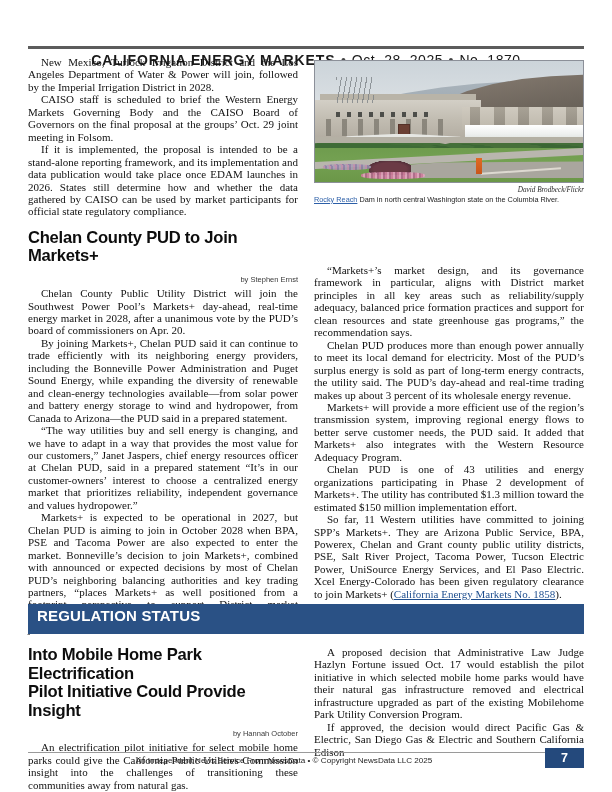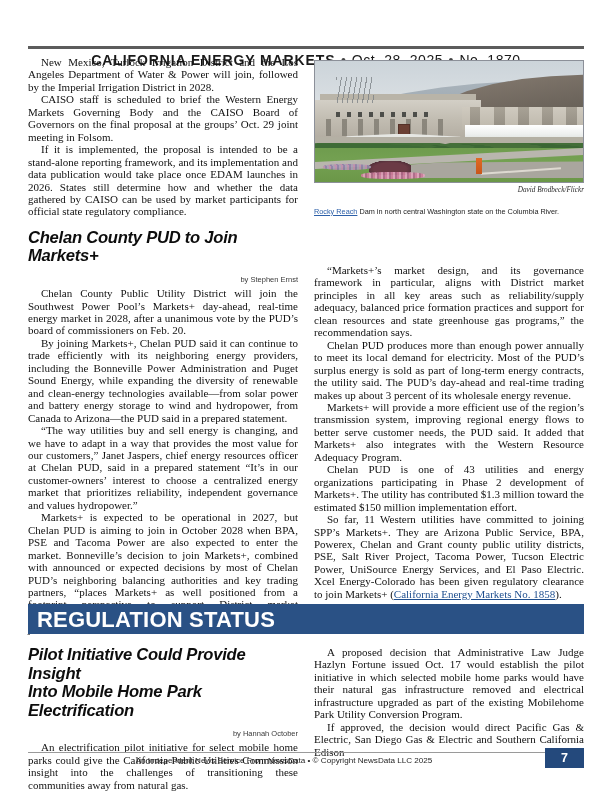--- a/index.html
+++ b/index.html
@@ -62,21 +62,20 @@
 
   
   h2.headline {
     font-family: "Liberation Sans", sans-serif;
     font-weight: bold;
     font-size: 16.6px;
     line-height: 18.6px;
     letter-spacing: -0.25px;
     color: #0d0d0d;
     text-align: left;
-    font-style: italic;
   }
   .byline {
     font-family: "Liberation Sans", sans-serif;
     font-size: 7.5px;
     color: #3a3a3a;
     text-align: right;
     margin-top: 9px;
     margin-bottom: 3px;
   }
 
@@ -217,40 +216,40 @@
     color: #2b2b2b;
     text-align: right;
     margin-top: 2.5px;
   }
   .photo-caption {
     font-family: "Liberation Sans", sans-serif;
     font-size: 7.3px;
     line-height: 9px;
     color: #1d1d1d;
     text-align: left;
-    margin-top: 13px;
+    margin-top: 1px;
   }
   .link {
     color: #2c5fa8;
     text-decoration: underline;
   }
   .link-serif { color: #1f4f8f; text-decoration: underline; }
 
   
   .section-banner {
     position: absolute;
     left: 28px; top: 604px; width: 556px; height: 30px;
     background: #2a5185;
   }
   .section-banner span {
     position: absolute;
     left: 9px; top: 3px;
     font-family: "Liberation Sans", sans-serif;
     font-weight: bold;
-    font-size: 22px;
+    font-size: 15px;
     letter-spacing: 0.2px;
     color: #ffffff;
   }
 
   
   .footer-rule {
     position: absolute;
     left: 28px; top: 752px; width: 556px; height: 1px;
     background: #9a9a9a;
   }
@@ -295,21 +294,21 @@
   <div class="masthead-rule"></div>
 
   <div class="col col-left" style="top:56px;">
     <p class="body">New Mexico, Turlock Irrigation District and the Los Angeles Department of Water &amp; Power will join, followed by the Imperial Irrigation District in 2028.</p>
     <p class="body">CAISO staff is scheduled to brief the Western Energy Markets Governing Body and the CAISO Board of Governors on the final proposal at the groups’ Oct. 29 joint meeting in Folsom.</p>
     <p class="body">If it is implemented, the proposal is intended to be a stand-alone reporting framework, and its implementation and data publication would take place once EDAM launches in 2026. States still determine how and whether the data gathered by CAISO can be used by market participants for official state regulatory compliance.</p>
 
     <h2 class="headline" style="margin-top:11px;">Chelan County PUD to Join Markets+</h2>
     <div class="byline">by Stephen Ernst</div>
 
-    <p class="body">Chelan County Public Utility District will join the Southwest Power Pool’s Markets+ day-ahead, real-time energy market in 2028, after a unanimous vote by the PUD’s board of commissioners on Feb. 20.</p>
+    <p class="body">Chelan County Public Utility District will join the Southwest Power Pool’s Markets+ day-ahead, real-time energy market in 2028, after a unanimous vote by the PUD’s board of commissioners on Apr. 20.</p>
     <p class="body">By joining Markets+, Chelan PUD said it can continue to trade efficiently with its neighboring energy providers, including the Bonneville Power Administration and Puget Sound Energy, while expanding the diversity of renewable and clean-energy technologies available—from solar power and battery energy storage to wind and hydropower, from Canada to Arizona—the PUD said in a prepared statement.</p>
     <p class="body">“The way utilities buy and sell energy is changing, and we have to adapt in a way that provides the most value for our customers,” Janet Jaspers, chief energy resources officer at Chelan PUD, said in a prepared statement “It’s in our customer-owners’ interest to choose a centralized energy market that prioritizes reliability, independent governance and values hydropower.”</p>
     <p class="body">Markets+ is expected to be operational in 2027, but Chelan PUD is aiming to join in October 2028 when BPA, PSE and Tacoma Power are also expected to enter the market. Bonneville’s decision to join Markets+, combined with announced or expected decisions by most of Chelan PUD’s neighboring balancing authorities and key trading partners, “places Markets+ as well positioned from a footprint perspective to support District market connectivity,” the PUD’s staff said in its recommendation to join Markets+.</p>
   </div>
 
   <div class="photo-wrap">
     <div class="photo">
       <div class="ph-sky"></div>
       <div class="ph-hill-far"></div>
       <div class="ph-hill-near"></div>
@@ -349,22 +348,22 @@
     <p class="body">Markets+ will provide a more efficient use of the region’s transmission system, improving regional energy flows to better serve customer needs, the PUD said. It added that Markets+ also integrates with the Western Resource Adequacy Program.</p>
     <p class="body">Chelan PUD is one of 43 utilities and energy organizations participating in Phase 2 development of Markets+. The utility has contributed $1.3 million toward the estimated $150 million implementation effort.</p>
     <p class="body"><span>So far, 11 Western utilities have committed to joining SPP’s Markets+. They are Arizona Public Service, BPA, Powerex, Chelan and Grant county public utility districts, PSE, Salt River Project, Tacoma Power, Tucson Electric Power, UniSource Energy Services, and El Paso Electric. Xcel Energy-Colorado has been given regulatory clearance to join Markets+ (</span><span class="link-serif">California Energy Markets No. 1858</span><span>).</span></p>
   </div>
 
   <div class="section-banner">
     <span>REGULATION STATUS</span>
   </div>
 
   <div class="col col-left" style="top:646px;">
+    <h2 class="headline">Into Mobile Home Park Electrification</h2>
     <h2 class="headline">Pilot Initiative Could Provide Insight</h2>
-    <h2 class="headline">Into Mobile Home Park Electrification</h2>
     <div class="byline">by Hannah October</div>
     <p class="body">An electrification pilot initiative for select mobile home parks could give the California Public Utilities Commission insight into the challenges of transitioning these communities away from natural gas.</p>
   </div>
 
   <div class="col col-right" style="top:646px;">
     <p class="body">A proposed decision that Administrative Law Judge Hazlyn Fortune issued Oct. 17 would establish the pilot initiative in which selected mobile home parks would have their natural gas infrastructure removed and electrical infrastructure upgraded as part of the existing Mobilehome Park Utility Conversion Program.</p>
     <p class="body">If approved, the decision would direct Pacific Gas &amp; Electric, San Diego Gas &amp; Electric and Southern California Edison</p>
   </div>
 
   <div class="footer-rule"></div>

